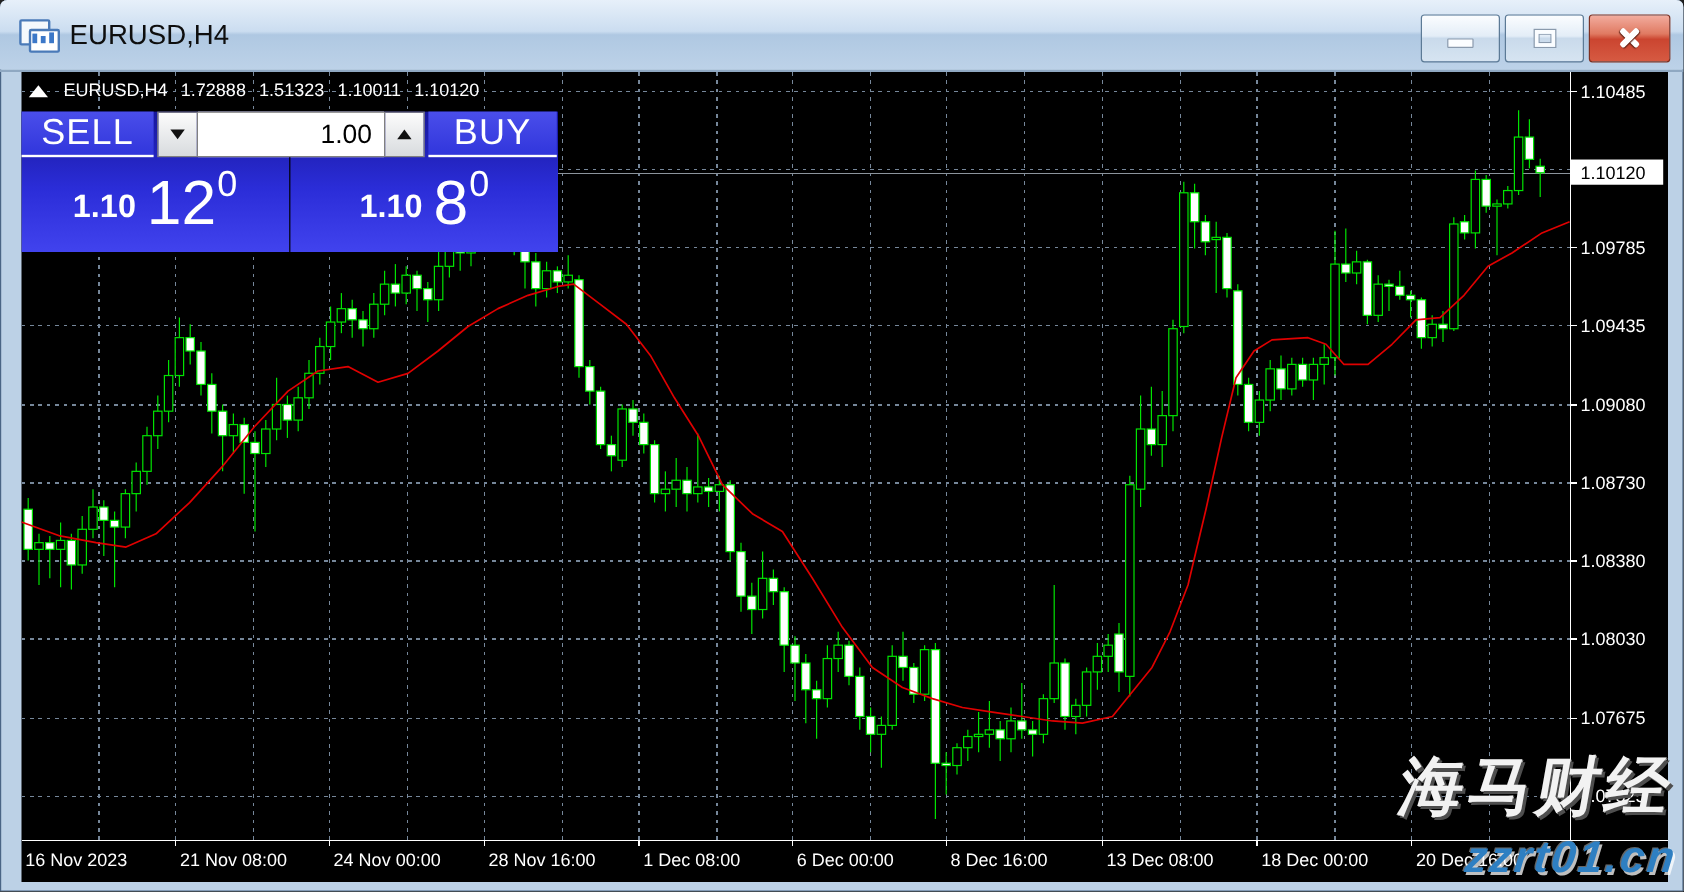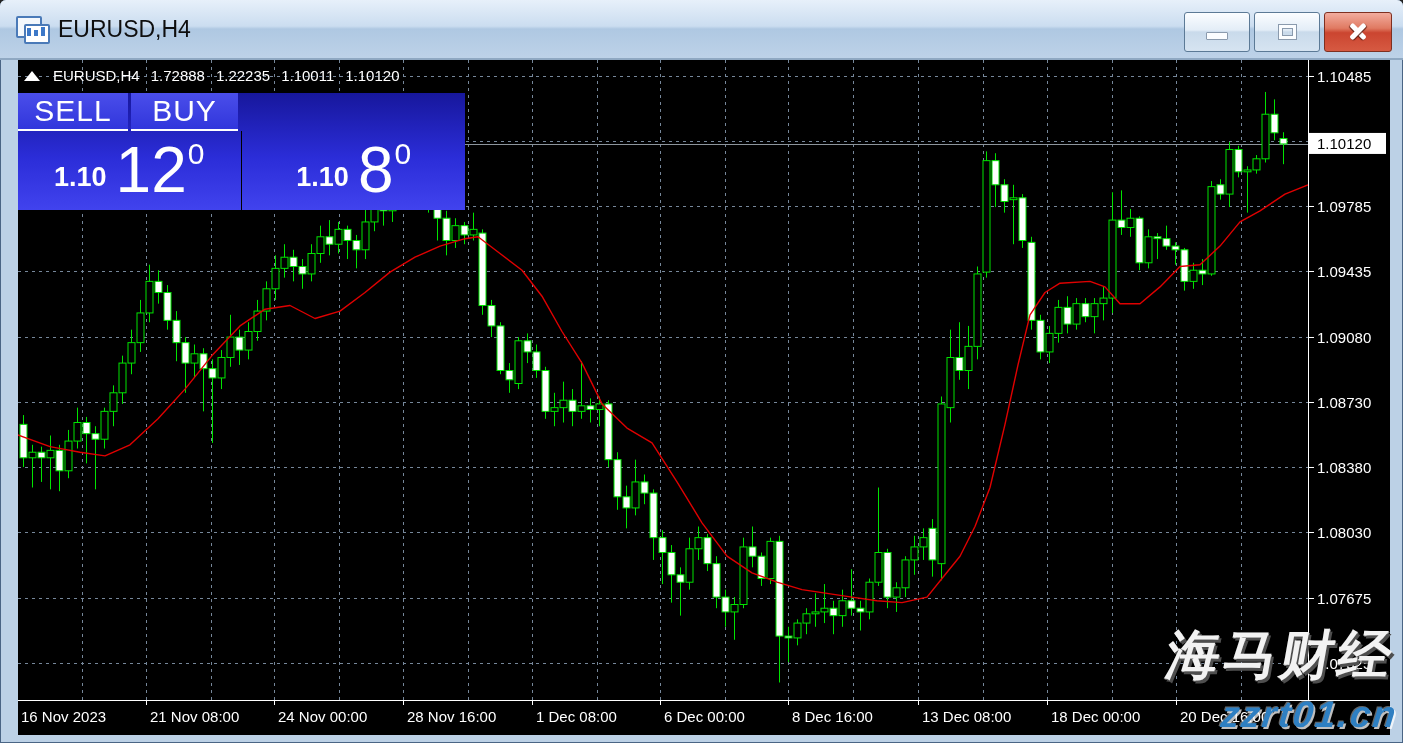--- a/index.html
+++ b/index.html
@@ -51,21 +51,21 @@
   .vol-btn{width:34px;height:38px;background:linear-gradient(180deg,#FCFCFC 0%,#D8DBDE 100%);
     border:1px solid #808080;box-sizing:border-box;display:flex;align-items:center;justify-content:center;cursor:pointer;}
   .arr-down{width:0;height:0;border-left:6px solid transparent;border-right:6px solid transparent;border-top:8px solid #111;}
   .arr-up{width:0;height:0;border-left:6px solid transparent;border-right:6px solid transparent;border-bottom:8px solid #111;}
   .vol-input{width:155px;height:38px;border:1px solid #808080;border-left:none;border-right:none;
     box-sizing:border-box;text-align:right;font-size:22px;padding-right:10px;color:#000;
     font-family:"Liberation Sans",sans-serif;background:#FFF;}
   .panel-prices{display:flex;height:101px;}
   .price-cell{width:224px;display:flex;align-items:baseline;justify-content:center;color:#FFF;padding-top:2px;}
   .price-cell .prefix{font-size:27px;font-weight:bold;margin-right:9px;transform:translateY(-6px);}
-  .price-cell .big{font-size:64px;line-height:74px;text-align:right;}
+  .price-cell .big{font-size:52px;line-height:74px;text-align:right;}
   .price-cell .sup{font-size:30px;align-self:flex-start;margin-top:4px;margin-left:1px;}
   .price-divider{width:2px;background:#000;}
   
   .wm-cn{position:absolute;right:8px;top:620px;z-index:50;font-size:53px;font-weight:bold;
     letter-spacing:4px;color:#F2F2F2;transform:skewX(-10deg);
     text-shadow:3px 3px 0 #4E4E4E,1px 1px 0 #9A9A9A;white-space:nowrap;}
   .wm-url{position:absolute;right:6px;top:694px;z-index:50;font-size:37px;font-weight:bold;
     font-style:italic;letter-spacing:2px;color:#2E7FC2;transform:skewX(-6deg);
     text-shadow:2px 2px 0 rgba(255,255,255,.75),-1px -1px 0 rgba(255,255,255,.4);white-space:nowrap;}
 </style>
@@ -452,28 +452,37 @@
         <line x1="1029.5" y1="640" x2="1029.5" y2="645" stroke="#FFFFFF" stroke-width="1" shape-rendering="crispEdges"></line>
         <text x="1033" y="662" fill="#FFFFFF" font-size="15px" font-family="&quot;Liberation Sans&quot;,sans-serif">18 Dec 00:00</text>
         <line x1="1158.5" y1="640" x2="1158.5" y2="645" stroke="#FFFFFF" stroke-width="1" shape-rendering="crispEdges"></line>
         <text x="1162" y="662" fill="#FFFFFF" font-size="15px" font-family="&quot;Liberation Sans&quot;,sans-serif">20 Dec 16:00</text>
       </svg>
 
     <div class="ohlc-bar">
       <div class="tri-up"></div>
       <span>EURUSD,H4</span>
       <span>1.72888</span>
-      <span>1.22235</span>
+      <span>1.51323</span>
       <span>1.10011</span>
       <span>1.10120</span>
     </div>
 
     <div class="trade-panel">
       <div class="panel-top">
         <button class="btn-trade">SELL</button>
+        <div class="vol-box">
+          <div class="vol-btn">
+            <div class="arr-down"></div>
+          </div>
+          <input class="vol-input" value="1.00" style="">
+          <div class="vol-btn">
+            <div class="arr-up"></div>
+          </div>
+        </div>
         <button class="btn-trade buy">BUY</button>
       </div>
       <div class="panel-prices">
         <div class="price-cell">
           <span class="prefix">1.10</span>
           <span class="big">12</span>
           <span class="sup">0</span>
         </div>
         <div class="price-divider"></div>
         <div class="price-cell">

